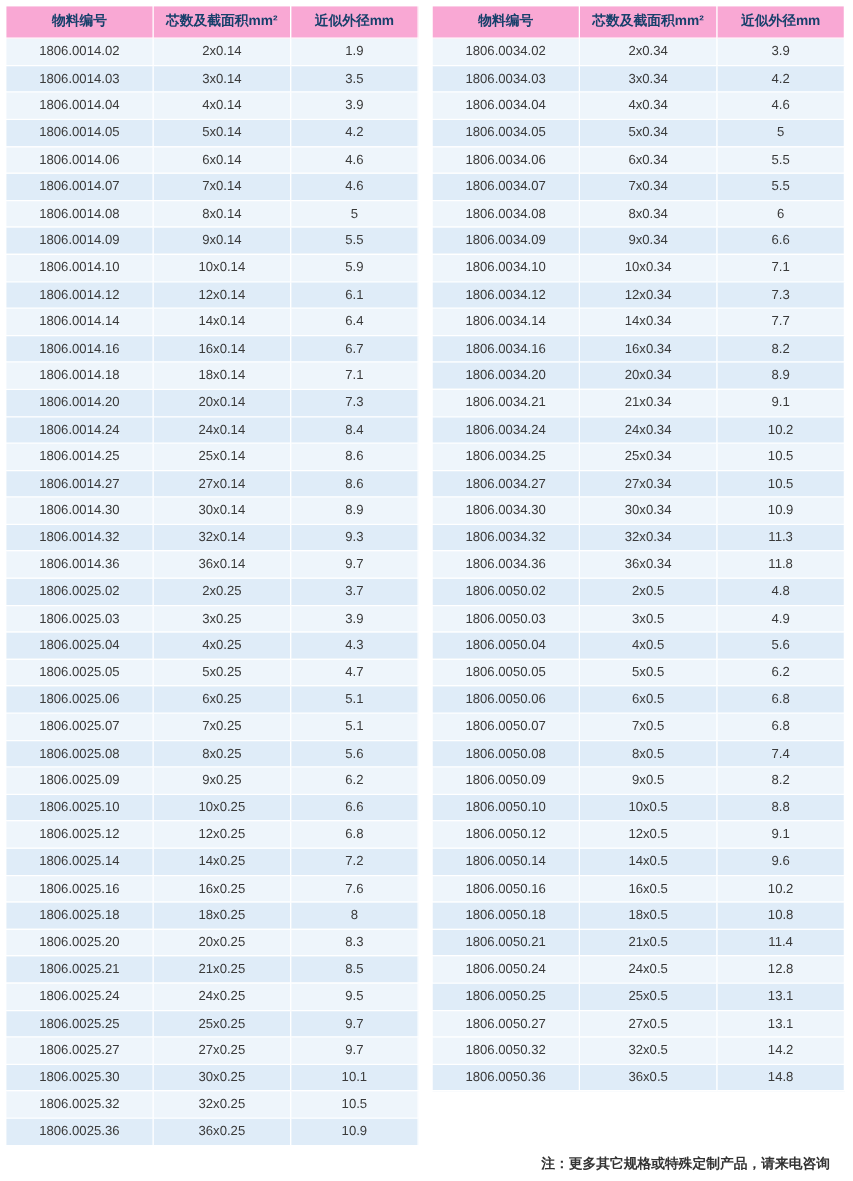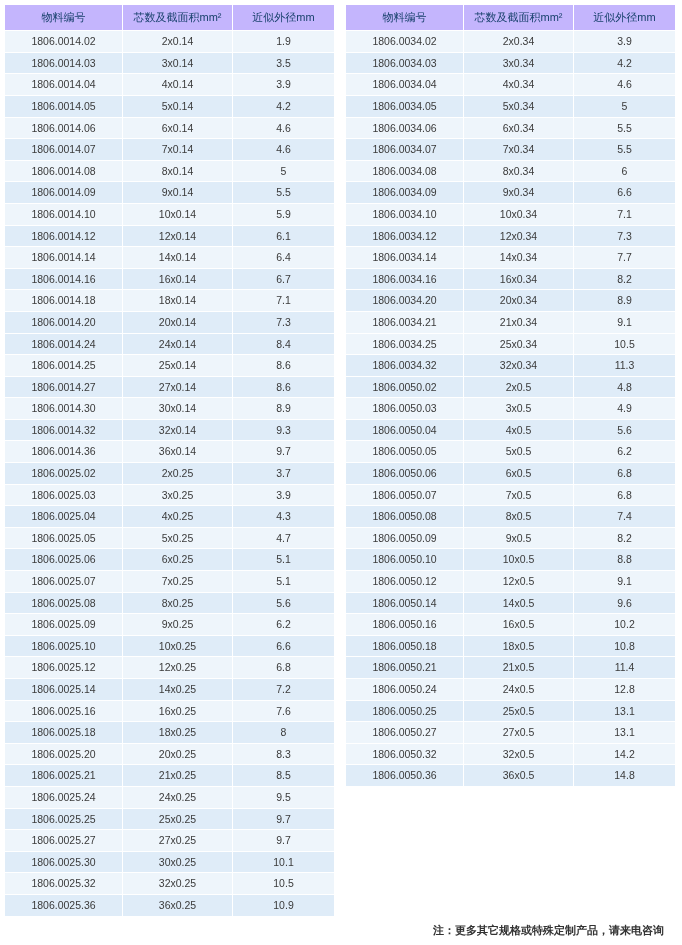--- a/index.html
+++ b/index.html
@@ -29,24 +29,24 @@
   }
   .tbl {
     border-collapse: collapse;
     table-layout: fixed;
     width: 330px;
   }
   .tbl col.c1 { width: 118px; }
   .tbl col.c2 { width: 110px; }
   .tbl col.c3 { width: 102px; }
   .tbl th {
-    background: #c4b5fd;
+    background: #f9a8d4;
     color: #17406b;
     font-size: 11px;
-    font-weight: normal;
+    font-weight: bold;
     text-align: center;
     padding: 6px 2px;
     border: 1px solid #ffffff;
     line-height: 1.2;
     white-space: nowrap;
   }
   .tbl td {
     font-size: 10.5px;
     text-align: center;
     padding: 4px 2px;
@@ -372,29 +372,49 @@
           <tr class="odd">
             <td class="first">1806.0034.20</td>
             <td>20x0.34</td>
             <td>8.9</td>
           </tr>
           <tr class="even">
             <td class="first">1806.0034.21</td>
             <td>21x0.34</td>
             <td>9.1</td>
           </tr>
+          <tr class="odd">
+            <td class="first">1806.0034.24</td>
+            <td>24x0.34</td>
+            <td>10.2</td>
+          </tr>
           <tr class="even">
             <td class="first">1806.0034.25</td>
             <td>25x0.34</td>
             <td>10.5</td>
           </tr>
           <tr class="odd">
+            <td class="first">1806.0034.27</td>
+            <td>27x0.34</td>
+            <td>10.5</td>
+          </tr>
+          <tr class="even">
+            <td class="first">1806.0034.30</td>
+            <td>30x0.34</td>
+            <td>10.9</td>
+          </tr>
+          <tr class="odd">
             <td class="first">1806.0034.32</td>
             <td>32x0.34</td>
             <td>11.3</td>
+          </tr>
+          <tr class="even">
+            <td class="first">1806.0034.36</td>
+            <td>36x0.34</td>
+            <td>11.8</td>
           </tr>
           <tr class="odd">
             <td class="first">1806.0050.02</td>
             <td>2x0.5</td>
             <td>4.8</td>
           </tr>
           <tr class="even">
             <td class="first">1806.0050.03</td>
             <td>3x0.5</td>
             <td>4.9</td>

